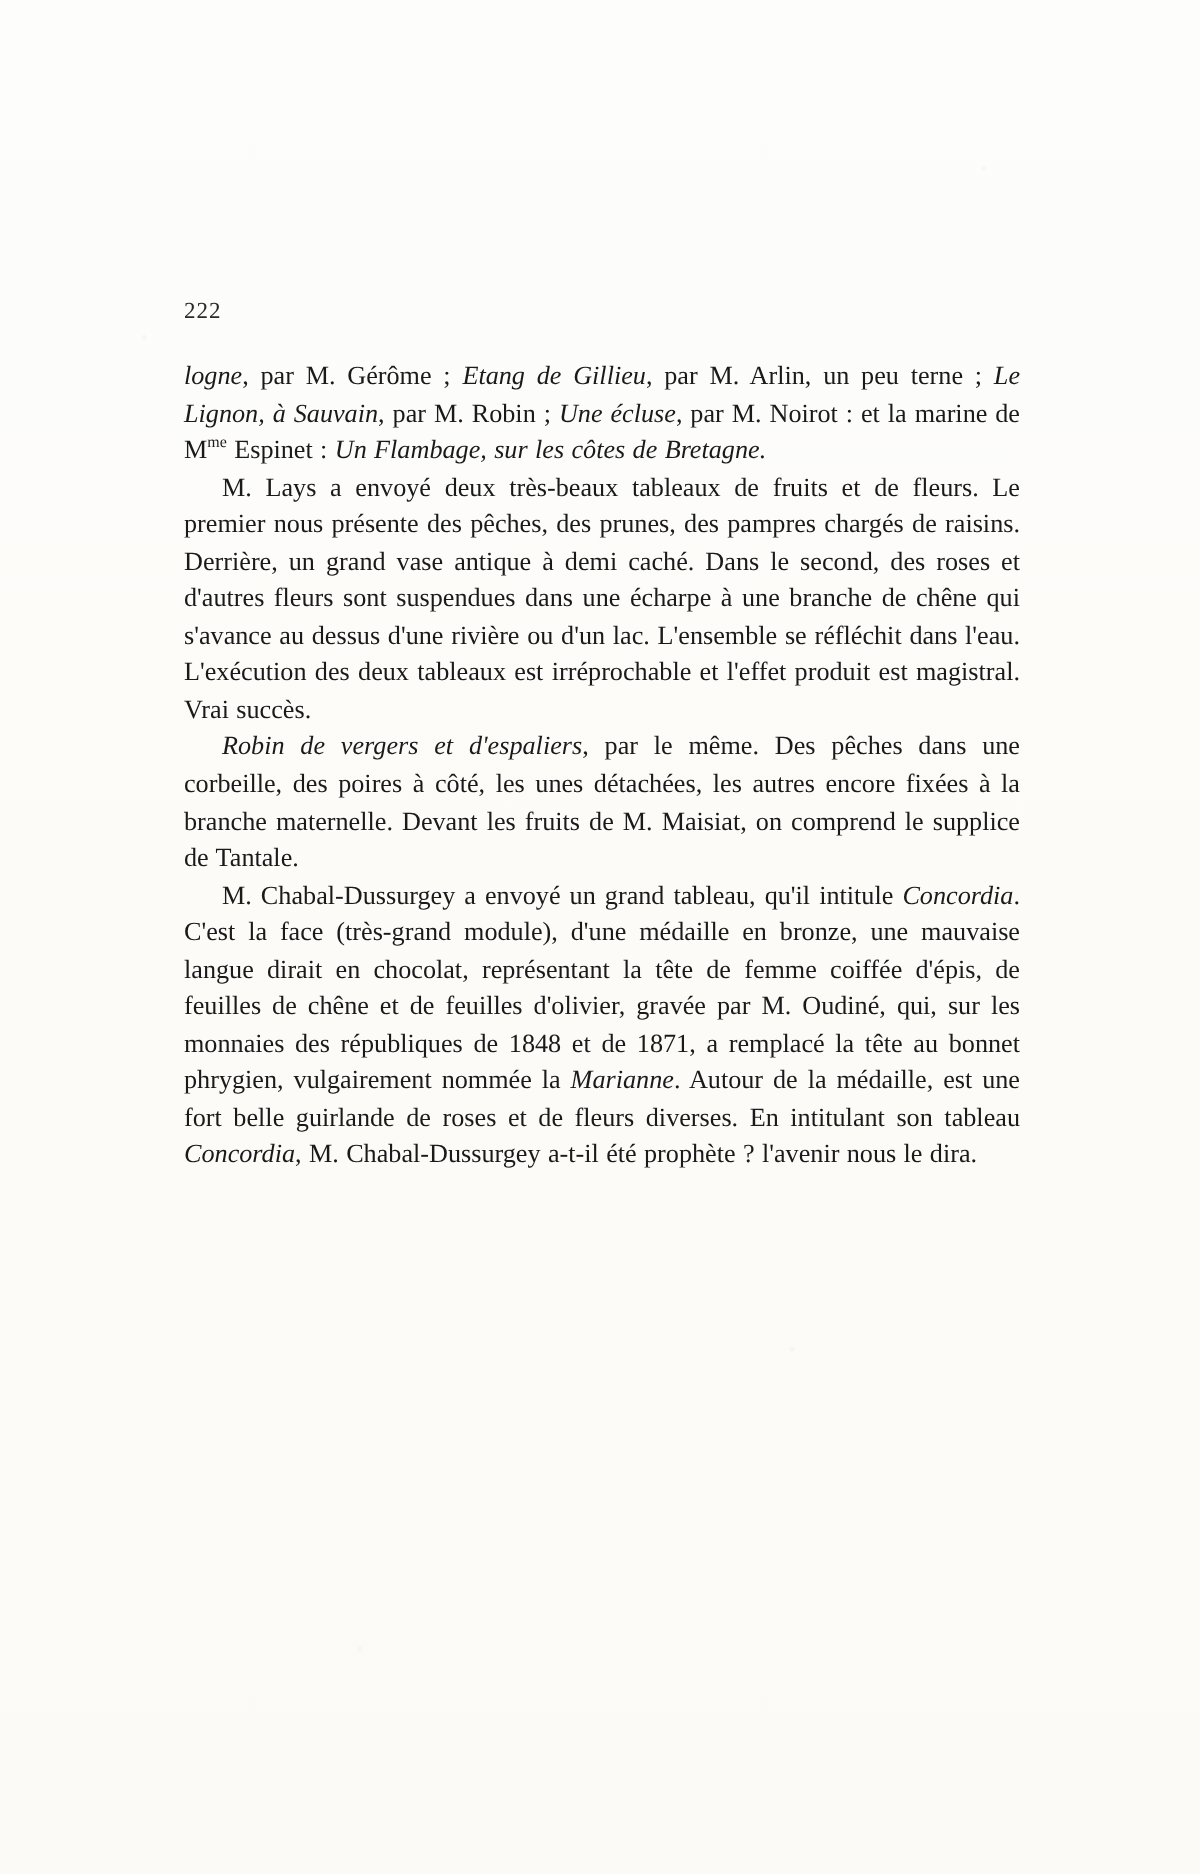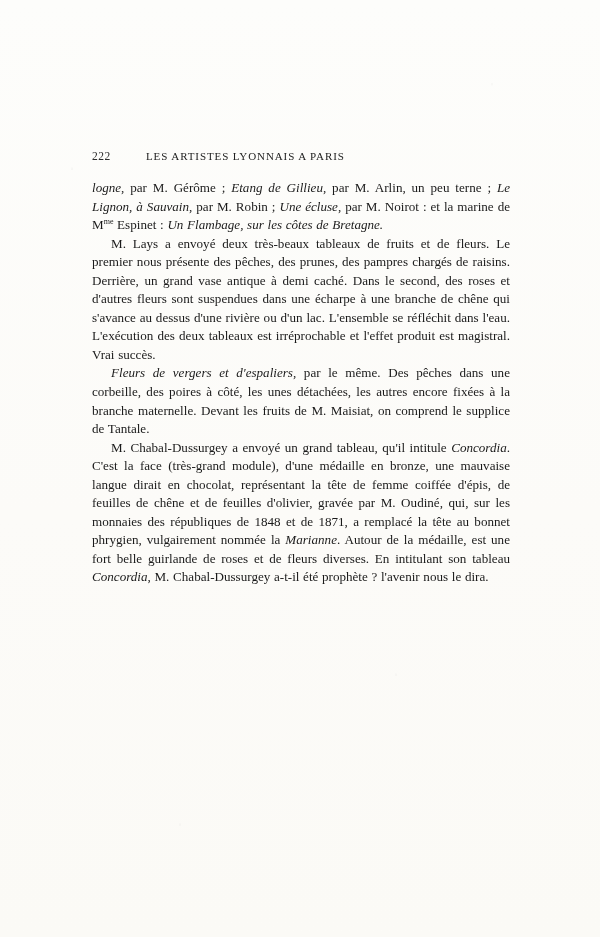--- a/index.html
+++ b/index.html
@@ -85,24 +85,23 @@
 </head>
 <body>
 
 <div class="paper"></div>
 
 <div class="page">
   <div class="text-block">
 
     <div class="pageheader">
       <span class="folio">222</span>
-      <span class="running-title">LES ARTISTES LYONNAIS A PARIS</span>
     </div>
 
     <div id="body-text">
         <p class="para"><i class="it">logne</i><span>, par M. Gérôme ; </span><i class="it">Etang de Gillieu</i><span>, par M. Arlin, un peu terne ; </span><i class="it">Le Lignon, à Sauvain</i><span>, par M. Robin ; </span><i class="it">Une écluse</i><span>, par M. Noirot : et la marine de M</span><sup class="sup">me</sup><span> Espinet : </span><i class="it">Un Flambage, sur les côtes de Bretagne.</i></p>
         <p class="para indent"><span>M. Lays a envoyé deux très-beaux tableaux de fruits et de fleurs. Le premier nous présente des pêches, des prunes, des pampres chargés de raisins. Derrière, un grand vase antique à demi caché. Dans le second, des roses et d'autres fleurs sont suspendues dans une écharpe à une branche de chêne qui s'avance au dessus d'une rivière ou d'un lac. L'ensemble se réfléchit dans l'eau. L'exécution des deux tableaux est irréprochable et l'effet produit est magistral.  Vrai succès.</span></p>
-        <p class="para indent"><i class="it">Fleurs de vergers  et d'espaliers</i><span>, par le même.  Des pêches  dans  une  corbeille, des  poires à côté, les unes détachées, les autres encore fixées à la branche maternelle. Devant les fruits  de  M. Maisiat, on comprend le supplice de Tantale.</span></p>
+        <p class="para indent"><i class="it">Robin de vergers  et d'espaliers</i><span>, par le même.  Des pêches  dans  une  corbeille, des  poires à côté, les unes détachées, les autres encore fixées à la branche maternelle. Devant les fruits  de  M. Maisiat, on comprend le supplice de Tantale.</span></p>
         <p class="para indent"><span>M. Chabal-Dussurgey a envoyé un grand tableau, qu'il intitule </span><i class="it">Concordia</i><span>. C'est la  face  (très-grand module), d'une médaille en  bronze,  une  mauvaise langue dirait en chocolat, représentant la  tête de femme coiffée d'épis, de feuilles de chêne et de feuilles d'olivier, gravée par M. Oudiné, qui, sur les monnaies des républiques de 1848 et de 1871, a remplacé la tête au bonnet phrygien, vulgairement nommée la </span><i class="it">Marianne</i><span>. Autour de la médaille, est une fort belle guirlande de roses et de fleurs diverses. En intitulant son tableau </span><i class="it">Concordia</i><span>, M. Chabal-Dussurgey a-t-il été prophète ? l'avenir nous le dira.</span></p>
       </div>
 
   </div>
 </div>
 
 </body></html>

